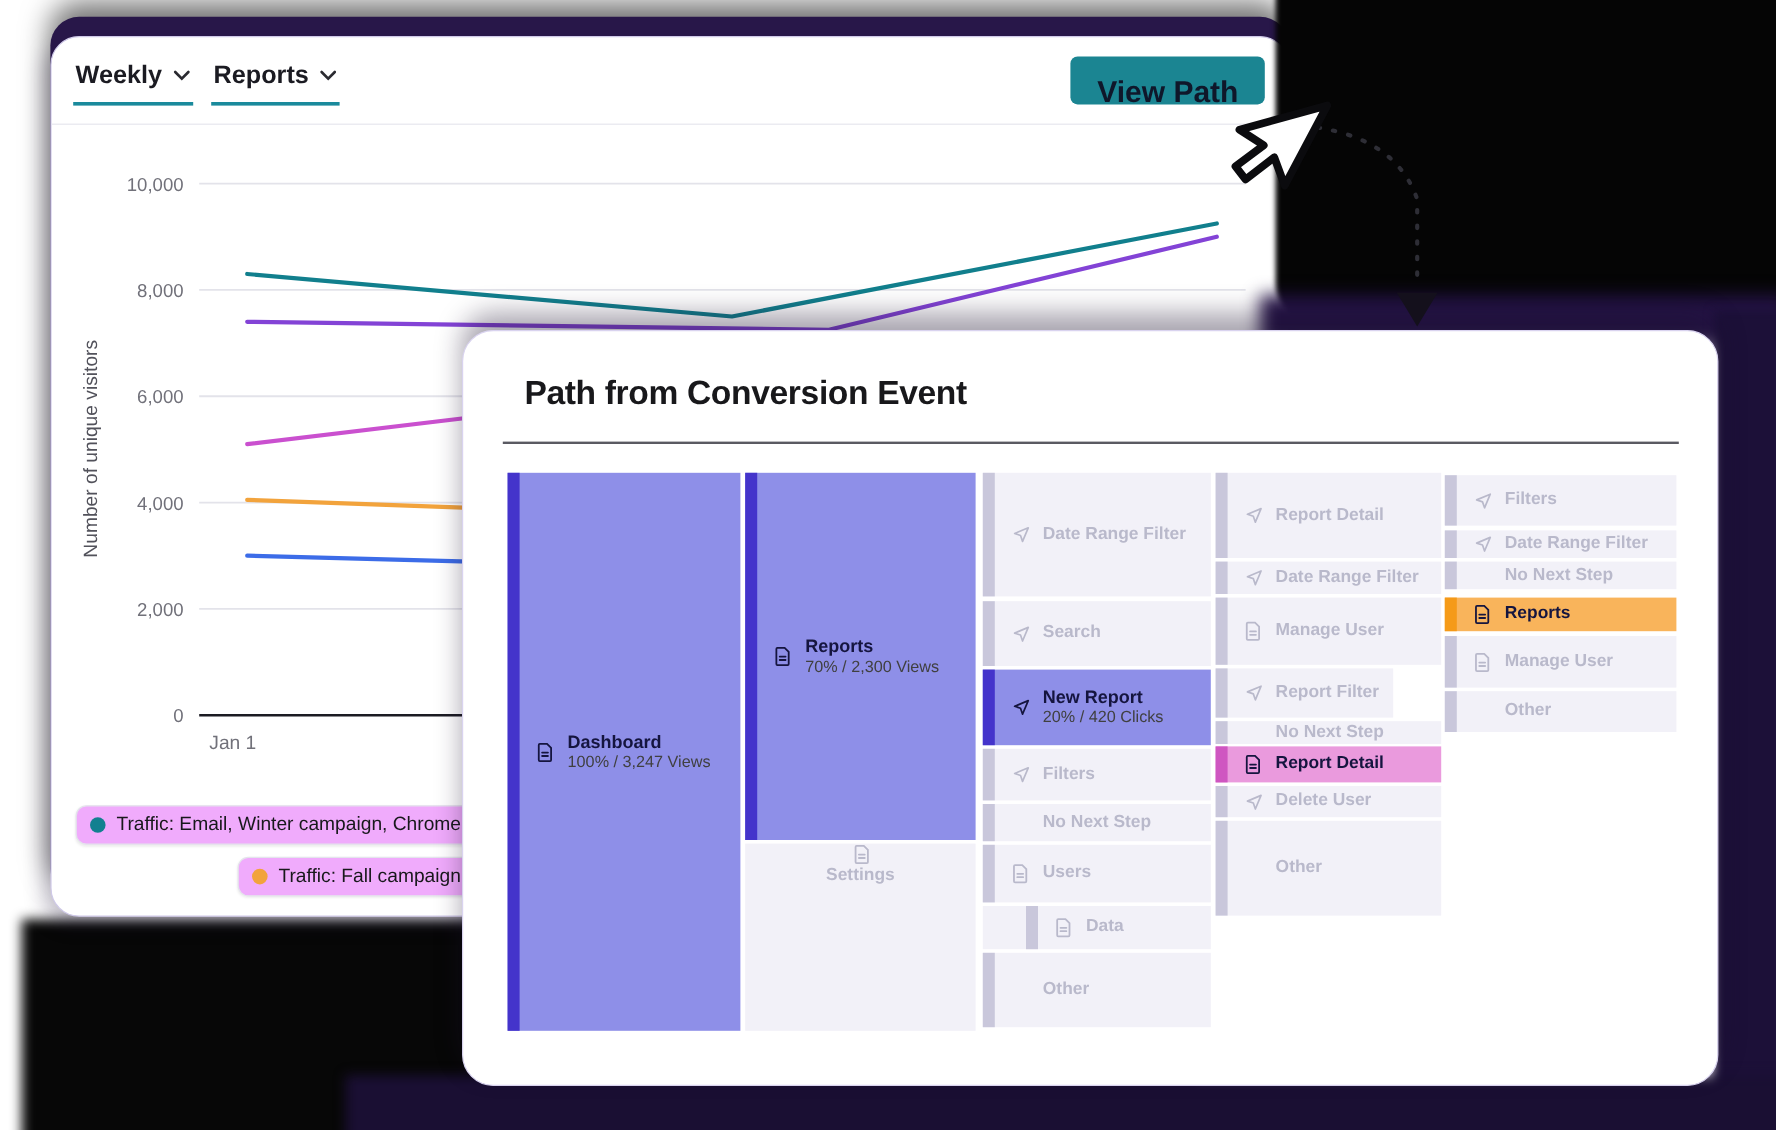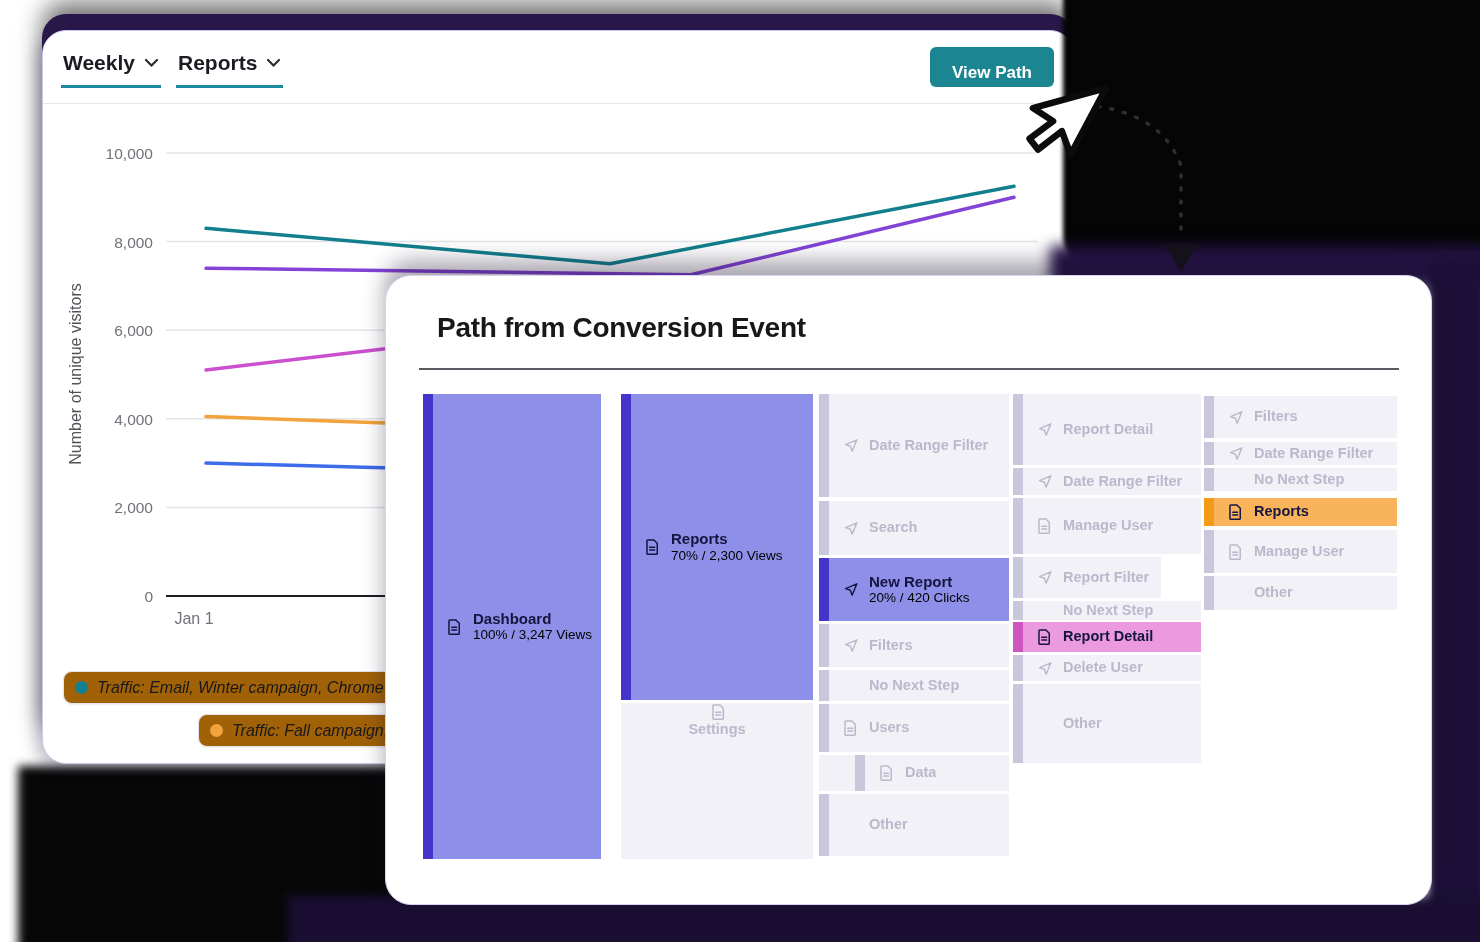--- a/index.html
+++ b/index.html
@@ -24,27 +24,27 @@
   
   .back-card{position:absolute;left:42px;top:30px;width:1030px;height:732px;
     background:#ffffff;border:1.5px solid #cfc9e8;border-radius:24px;z-index:2;
     box-shadow:0 -16px 0 0 #281749, 0 -28px 24px rgba(0,0,0,.55), -6px 6px 16px rgba(30,20,60,.25);}
   .bc-header{display:flex;align-items:center;height:73px;padding:0 19px 0 18px;
     border-bottom:1.5px solid #e7e7ee;box-sizing:border-box;}
   .dd{display:inline-flex;align-items:center;gap:9px;font-size:21px;font-weight:600;color:#1b1b22;
     border-bottom:3px solid #1a8a9c;padding:4px 2px 10px 2px;cursor:pointer;}
   .dd + .dd{margin-left:15px;}
   .btn-view-path{margin-left:auto;height:40px;padding:16px 22px;border:none;border-radius:6px;
-    background:#1b8592;color:#ffffff;font-size:17px;font-weight:700;
+    background:#1b8592;color:#0f172a;font-size:25px;font-weight:700;
     font-family:"Liberation Sans", sans-serif;cursor:pointer;}
   #chart-svg{position:absolute;left:0;top:0;pointer-events:none;}
   .legend-chip{position:absolute;display:flex;align-items:center;gap:9px;
-    background:#a16207;border:1px solid #e4e4ec;border-radius:9px;height:33px;
+    background:#f0abfc;border:1px solid #e4e4ec;border-radius:9px;height:33px;
     padding:0 14px 0 11px;box-sizing:border-box;font-size:16px;color:#18181b;
-    box-shadow:0 1px 2px rgba(0,0,0,.07);white-space:nowrap;font-style:italic;}
+    box-shadow:0 1px 2px rgba(0,0,0,.07);white-space:nowrap;}
   .legend-dot{width:13px;height:13px;border-radius:50%;flex:none;}
   .chip-1{left:20px;top:640px;}
   .chip-2{left:155px;top:683px;}
 
   
   .front-card{position:absolute;left:385px;top:275px;width:1047px;height:630px;
     background:#ffffff;border:1.5px solid #d9d3ef;border-radius:26px;z-index:4;
     box-shadow:0 -14px 22px rgba(25,15,45,.38);box-sizing:border-box;}
   .fc-title{position:absolute;left:51px;top:36px;font-size:28px;font-weight:800;color:#18181b;
     letter-spacing:-.3px;}
@@ -53,21 +53,21 @@
   .path-item{position:absolute;display:flex;align-items:center;box-sizing:border-box;cursor:pointer;}
   .stripe{width:10px;align-self:stretch;flex:none;}
   .pi-icon{width:18px;height:18px;flex:none;margin:0 10px 0 12px;display:inline-flex;
     align-items:center;justify-content:center;}
   .pi-text{display:flex;flex-direction:column;line-height:1.18;min-width:0;}
   .pi-label{font-weight:700;font-size:14.5px;white-space:nowrap;}
   .pi-sub{font-weight:400;font-size:13.5px;white-space:nowrap;}
   .state-primary{background:#8e8fe8;}
   .state-primary .stripe{background:#4434cb;}
   .state-primary .pi-label{color:#15153f;font-size:15px;}
-  .state-primary .pi-sub{color:#000000;}
+  .state-primary .pi-sub{color:#404040;}
   .state-primary .pi-icon{color:#15153f;}
   .state-active-pink{background:#ea9add;}
   .state-active-pink .stripe{background:#cf56c1;}
   .state-active-pink .pi-label,.state-active-pink .pi-icon{color:#15153f;}
   .state-active-orange{background:#f9b45b;}
   .state-active-orange .stripe{background:#f59a18;}
   .state-active-orange .pi-label,.state-active-orange .pi-icon{color:#15153f;}
   .state-inactive{background:#f2f1f8;}
   .state-inactive .stripe{background:#c9c7db;}
   .state-inactive .pi-label{color:#b9b9cb;}
@@ -130,21 +130,21 @@
   <div class="legend-chip chip-2">
     <span class="legend-dot" style="background:#f2a33c"></span>
     <span>Traffic: Fall campaign,</span>
   </div>
 </div>
 
 <div class="front-card">
   <div class="fc-title">Path from Conversion Event</div>
   <div class="fc-divider"></div>
   <div class="path-canvas" id="path-canvas">
-      <div class="path-item state-primary" style="left: 37px; top: 118px; width: 178px; height: 465px;">
+      <div class="path-item state-primary" style="left: 37px; top: 118px; width: 194px; height: 465px;">
         <span class="stripe"></span>
         <span class="pi-icon">
           <svg viewBox="0 0 24 24" width="18" height="18">
             <path d="M6.5 2.5h8l4.5 4.5v13.5a1.2 1.2 0 0 1-1.2 1.2H6.5a1.2 1.2 0 0 1-1.2-1.2V3.7a1.2 1.2 0 0 1 1.2-1.2z" fill="none" stroke="currentColor" stroke-width="2"></path>
             <path d="M9 12.2h6.5M9 16h6.5" stroke="currentColor" stroke-width="2" stroke-linecap="round"></path>
           </svg>
         </span>
         <span class="pi-text">
           <span class="pi-label">Dashboard</span>
           <span class="pi-sub">100% / 3,247 Views</span>

